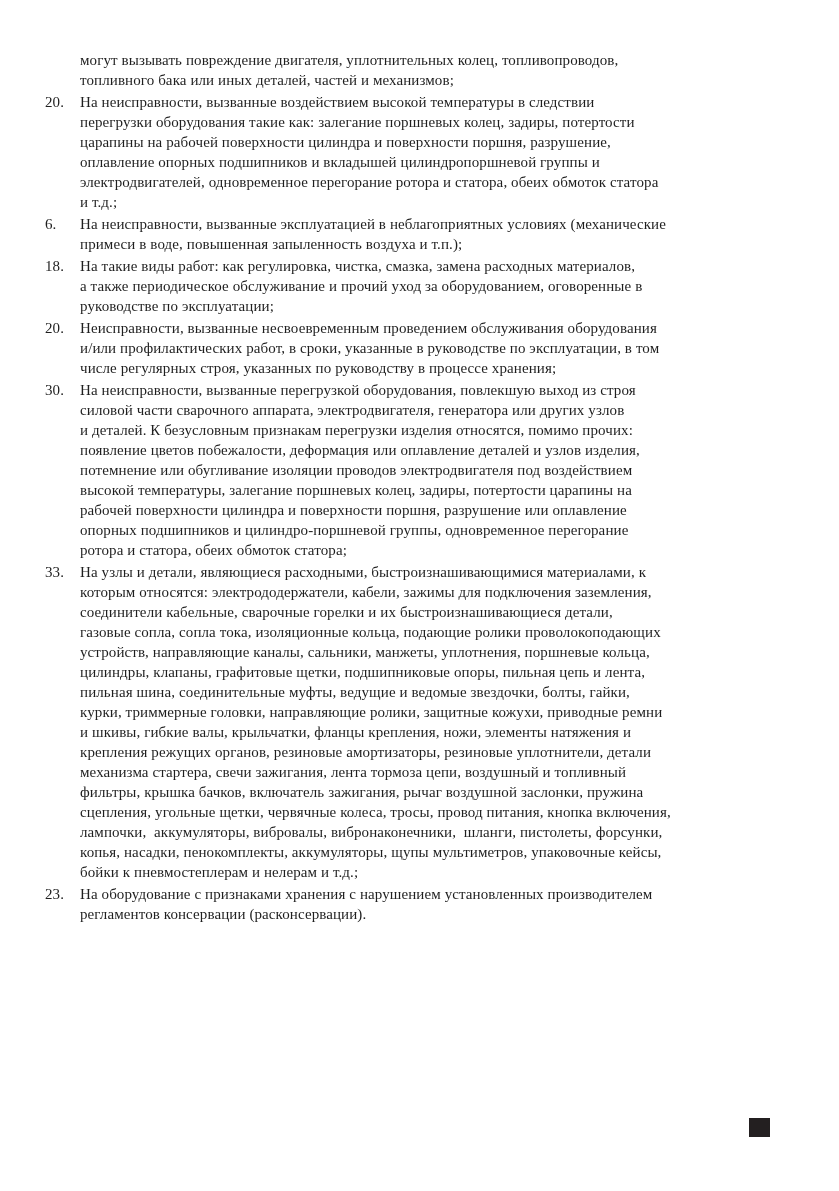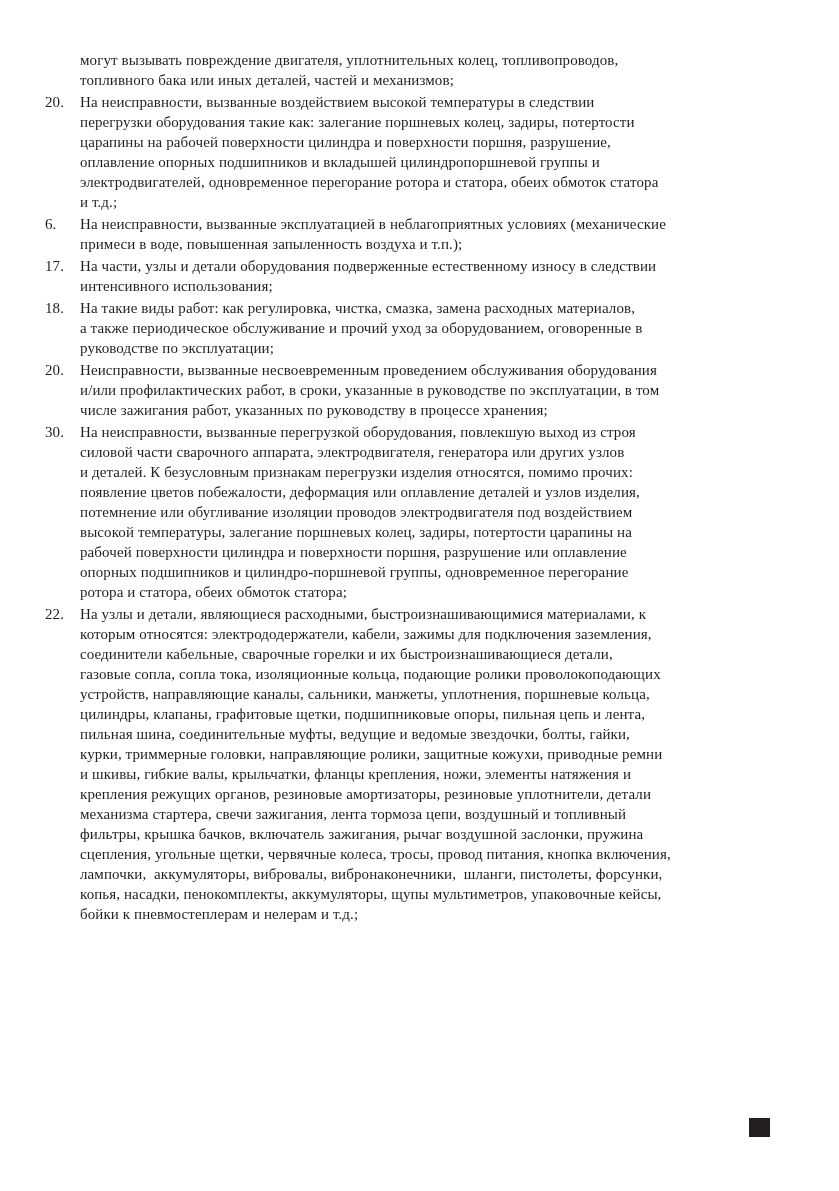--- a/index.html
+++ b/index.html
@@ -67,71 +67,71 @@
 электродвигателей, одновременное перегорание ротора и статора, обеих обмоток статора
 и т.д.;</span>
     </div>
 
     <div class="para">
       <span class="num">6.</span>
       <span class="txt">На неисправности, вызванные эксплуатацией в неблагоприятных условиях (механические
 примеси в воде, повышенная запыленность воздуха и т.п.);</span>
     </div>
 
-    <div class="para">
-      <span class="num">17.</span>
-      <span class="txt">На части, узлы и детали оборудования подверженные естественному износу в следствии
-интенсивного использования;</span>
-    </div>
 
     <div class="para">
       <span class="num">18.</span>
       <span class="txt">На такие виды работ: как регулировка, чистка, смазка, замена расходных материалов,
 а также периодическое обслуживание и прочий уход за оборудованием, оговоренные в
 руководстве по эксплуатации;</span>
     </div>
 
     <div class="para">
       <span class="num">20.</span>
       <span class="txt">Неисправности, вызванные несвоевременным проведением обслуживания оборудования
 и/или профилактических работ, в сроки, указанные в руководстве по эксплуатации, в том
-числе зажигания работ, указанных по руководству в процессе хранения;</span>
+числе регулярных строя, указанных по руководству в процессе хранения;</span>
     </div>
 
     <div class="para">
       <span class="num">30.</span>
       <span class="txt">На неисправности, вызванные перегрузкой оборудования, повлекшую выход из строя
 силовой части сварочного аппарата, электродвигателя, генератора или других узлов
 и деталей. К безусловным признакам перегрузки изделия относятся, помимо прочих:
 появление цветов побежалости, деформация или оплавление деталей и узлов изделия,
 потемнение или обугливание изоляции проводов электродвигателя под воздействием
 высокой температуры, залегание поршневых колец, задиры, потертости царапины на
 рабочей поверхности цилиндра и поверхности поршня, разрушение или оплавление
 опорных подшипников и цилиндро-поршневой группы, одновременное перегорание
 ротора и статора, обеих обмоток статора;</span>
     </div>
 
 
     <div class="para">
-      <span class="num">22.</span>
+      <span class="num">33.</span>
       <span class="txt">На узлы и детали, являющиеся расходными, быстроизнашивающимися материалами, к
 которым относятся: электрододержатели, кабели, зажимы для подключения заземления,
 соединители кабельные, сварочные горелки и их быстроизнашивающиеся детали,
 газовые сопла, сопла тока, изоляционные кольца, подающие ролики проволокоподающих
 устройств, направляющие каналы, сальники, манжеты, уплотнения, поршневые кольца,
 цилиндры, клапаны, графитовые щетки, подшипниковые опоры, пильная цепь и лента,
 пильная шина, соединительные муфты, ведущие и ведомые звездочки, болты, гайки,
 курки, триммерные головки, направляющие ролики, защитные кожухи, приводные ремни
 и шкивы, гибкие валы, крыльчатки, фланцы крепления, ножи, элементы натяжения и
 крепления режущих органов, резиновые амортизаторы, резиновые уплотнители, детали
 механизма стартера, свечи зажигания, лента тормоза цепи, воздушный и топливный
 фильтры, крышка бачков, включатель зажигания, рычаг воздушной заслонки, пружина
 сцепления, угольные щетки, червячные колеса, тросы, провод питания, кнопка включения,
 лампочки,  аккумуляторы, вибровалы, вибронаконечники,  шланги, пистолеты, форсунки,
 копья, насадки, пенокомплекты, аккумуляторы, щупы мультиметров, упаковочные кейсы,
 бойки к пневмостеплерам и нелерам и т.д.;</span>
     </div>
 
+    <div class="para">
+      <span class="num">23.</span>
+      <span class="txt">На оборудование с признаками хранения с нарушением установленных производителем
+регламентов консервации (расконсервации).</span>
+    </div>
 
   </div>
 
   <div class="corner-marker"></div>
 </div>
 
 </body></html>

